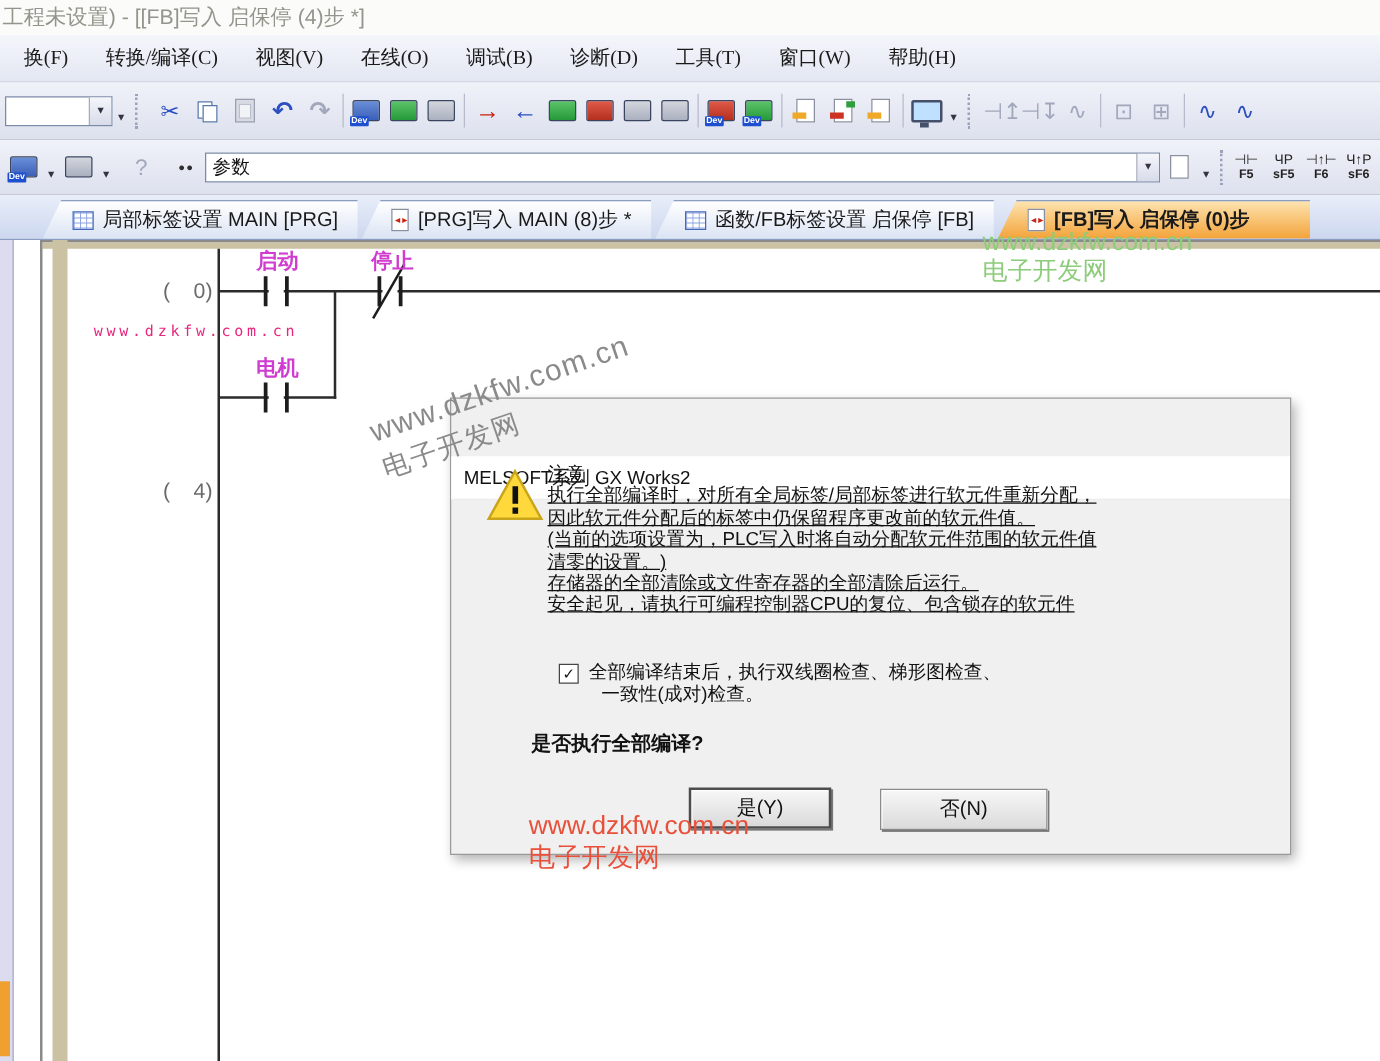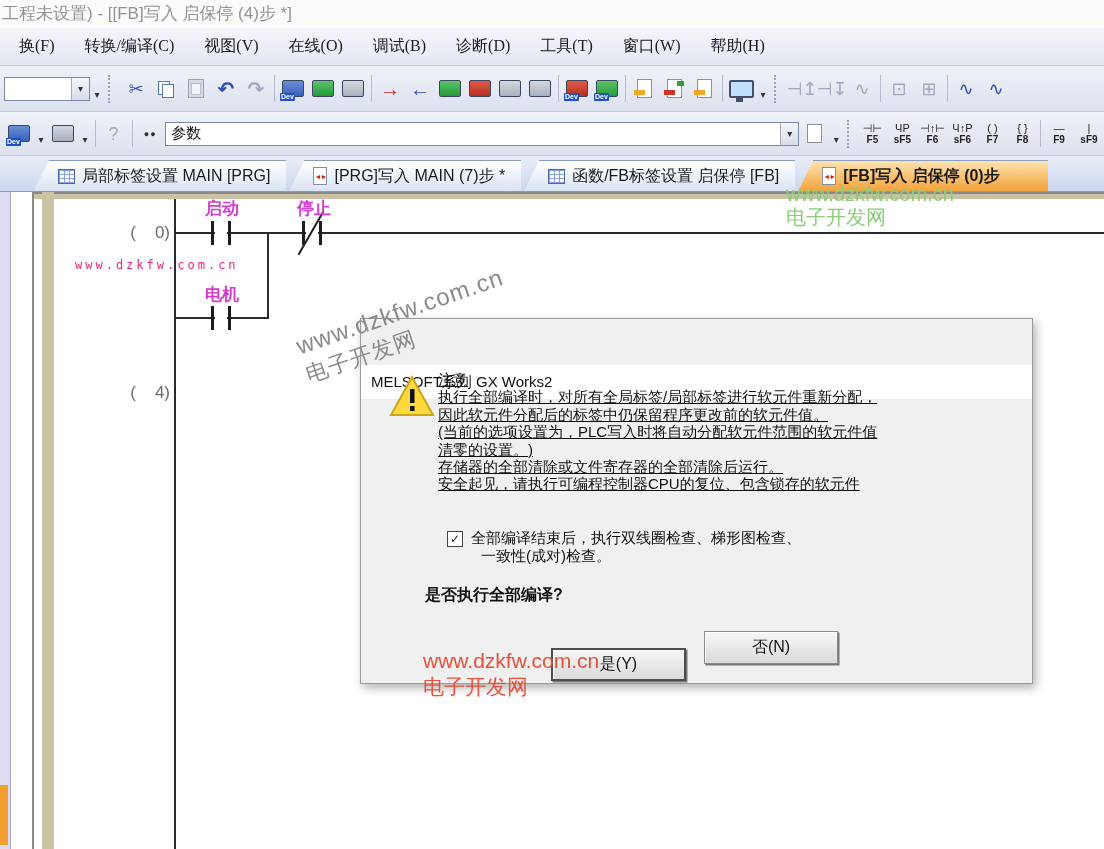--- a/index.html
+++ b/index.html
@@ -101,21 +101,21 @@
   .dlg-text{position:absolute;left:77px;top:52px;width:575px;font-size:15px;line-height:17.4px;color:#111;text-decoration:underline;}
   .dlg-check{position:absolute;left:86px;top:210px;display:flex;}
   .chkbox{width:14px;height:14px;background:#fff;border:1px solid #444;margin-top:2px;
           display:flex;align-items:center;justify-content:center;font-size:12px;font-weight:bold;color:#111;flex:none;}
   .chk-lines{margin-left:8px;font-size:15px;line-height:18px;color:#111;}
   .chk-lines .l2{padding-left:10px;}
   .dlg-question{position:absolute;left:64px;top:266px;font-size:16px;font-weight:bold;color:#111;}
   .dlg-btn{position:absolute;height:33px;background:linear-gradient(#f7f7f7,#dadada);
            border:1px solid #8a8a8a;box-shadow:inset 1px 1px 0 #fff,1.5px 1.5px 0 #777;
            display:flex;align-items:center;justify-content:center;font-size:16px;color:#111;box-sizing:border-box;}
-  .dlg-btn.yes{left:190px;top:329px;width:135px;border:2px solid #4d4d4d;}
+  .dlg-btn.yes{left:190px;top:311px;width:114px;border:2px solid #4d4d4d;}
   .dlg-btn.no{left:343px;top:312px;width:134px;}
 </style>
 </head>
 <body>
 
 <div id="app">
 
   <div class="titlebar">工程未设置) - [[FB]写入 启保停 (4)步 *]</div>
 
   <div class="menubar">
@@ -247,21 +247,21 @@
       </div>
     <div class="ovf">▾</div>
     <div class="sep"></div>
     <div class="icbtn">
         <span class="g grayed">?</span>
       </div>
     <div class="sep"></div>
     <div class="icbtn">
         <span class="binoc">●●</span>
       </div>
-    <div class="combo" style="width:634px">
+    <div class="combo" style="width:764px">
       <span class="combo-txt">参数</span>
       <span class="combo-arrow">▾</span>
     </div>
     <div class="icbtn">
         <span class="docic"></span>
       </div>
     <div class="ovf">▾</div>
     <div class="grip"></div>
     <div class="lbtn">
         <span class="sym">⊣⊢</span>
@@ -298,21 +298,21 @@
       </div>
   </div>
 
   <div class="tabbar">
     <div class="tab">
       <span class="ic-tbl"></span>
       <span>局部标签设置 MAIN [PRG]</span>
     </div>
     <div class="tab">
       <span class="ic-ldoc">◄►</span>
-      <span>[PRG]写入 MAIN (7)步 *</span>
+      <span>[PRG]写入 MAIN (8)步 *</span>
     </div>
     <div class="tab">
       <span class="ic-tbl"></span>
       <span>函数/FB标签设置 启保停 [FB]</span>
     </div>
     <div class="tab active">
       <span class="ic-ldoc">◄►</span>
       <span>[FB]写入 启保停 (0)步</span>
     </div>
   </div>

